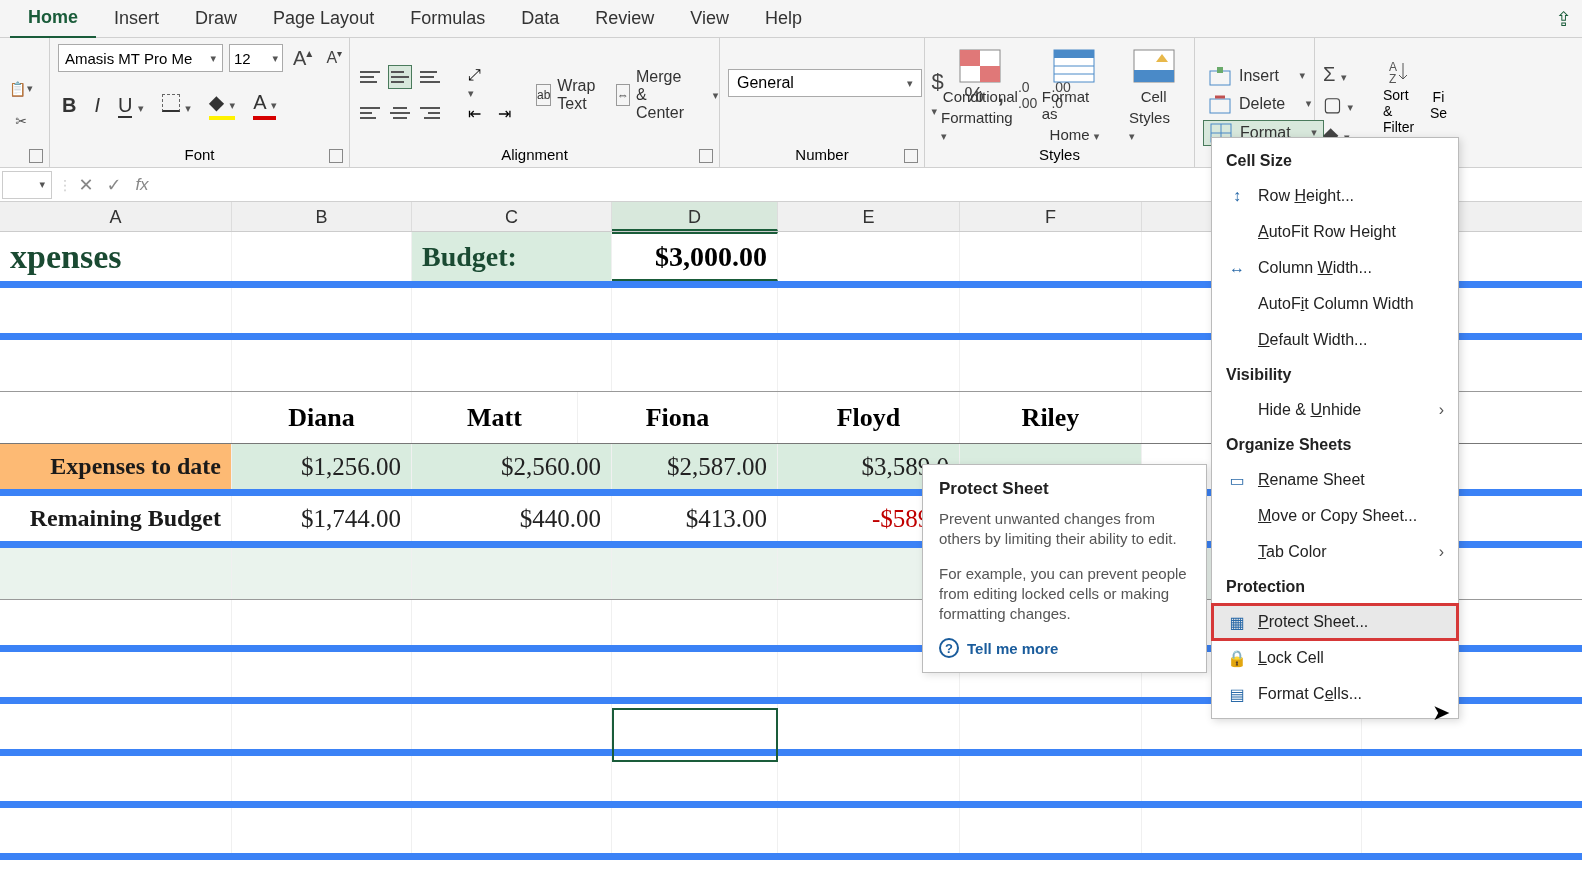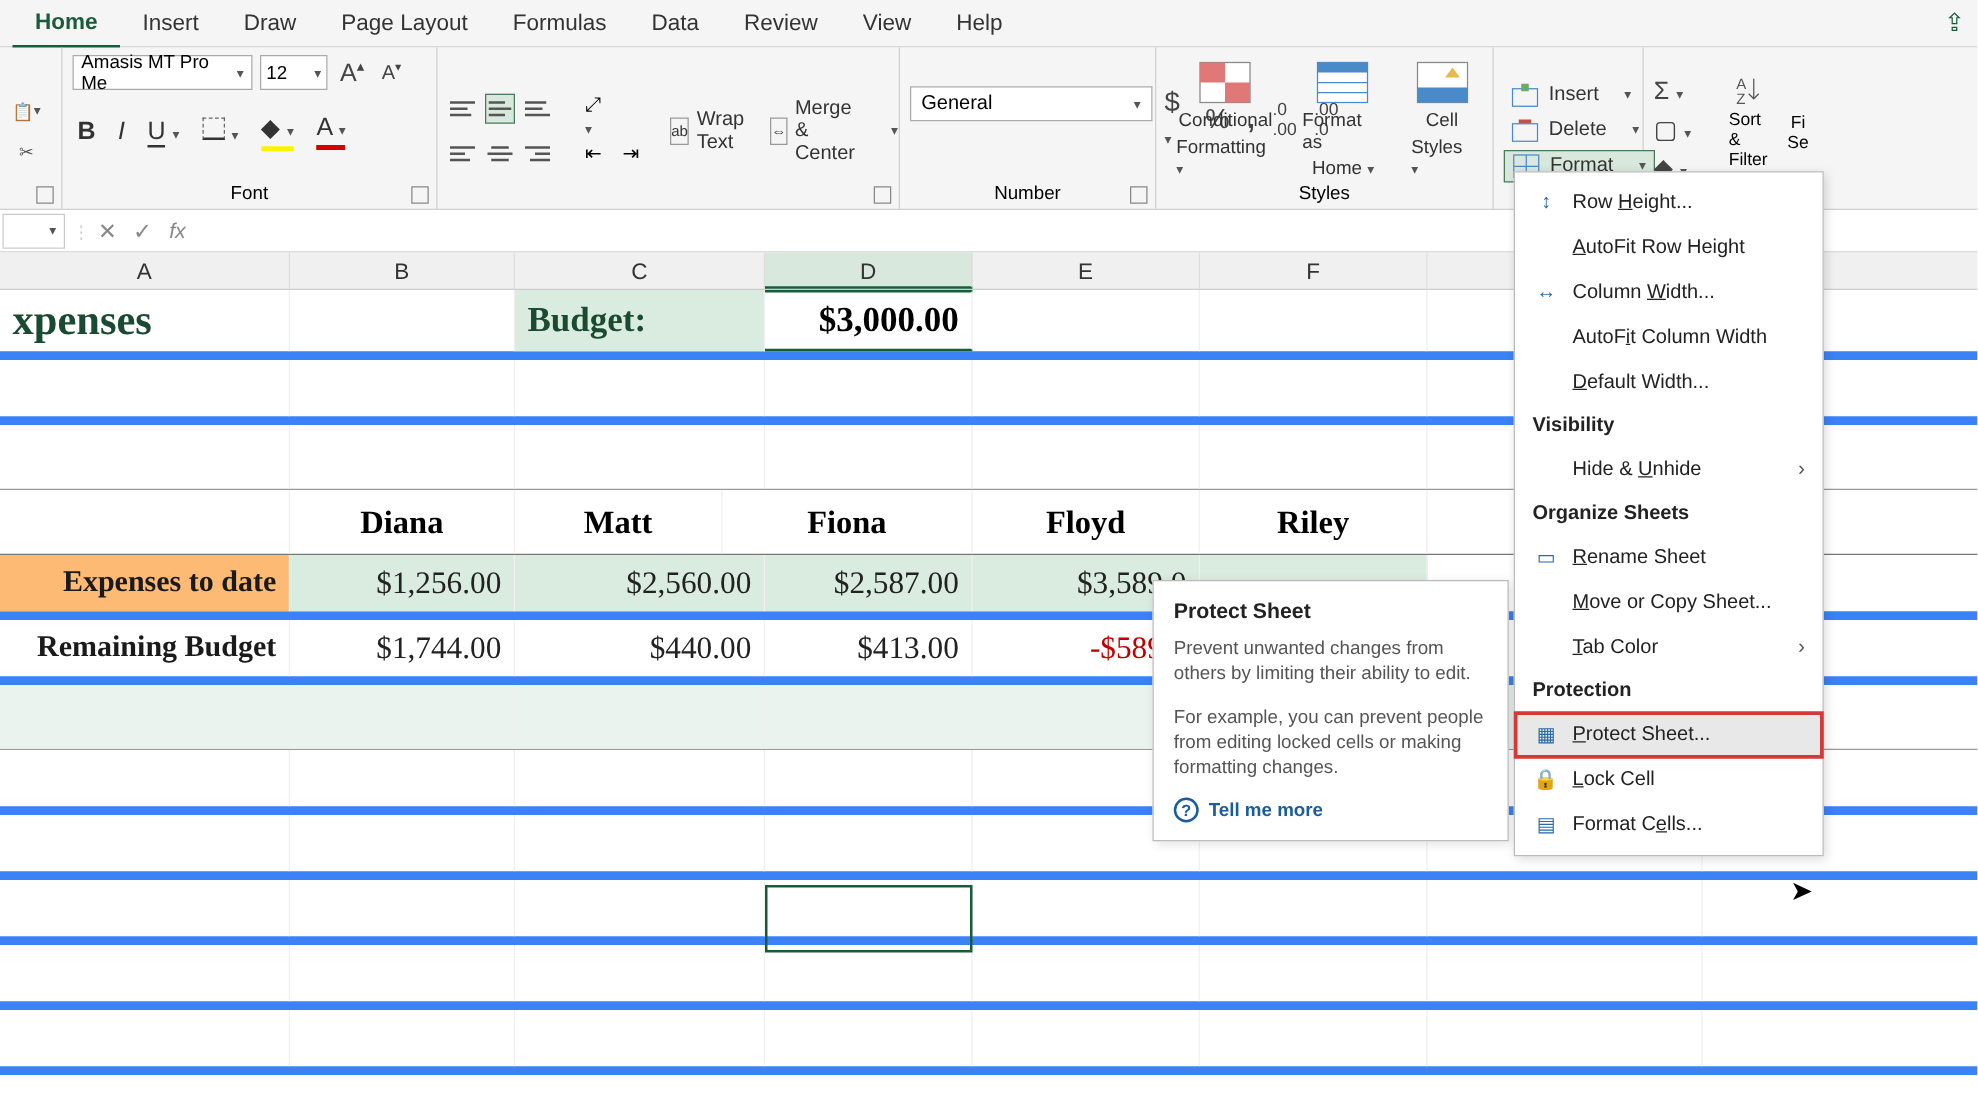--- a/index.html
+++ b/index.html
@@ -17,21 +17,21 @@
   .ribbon-group-content { flex: 1; display: flex; align-items: center; gap: 6px; }
   .ribbon-group-label { text-align: center; font-size: 15px; color: #000000; padding-bottom: 2px; }
   .dialog-launcher { position: absolute; right: 6px; bottom: 4px; width: 14px; height: 14px; border: 1px solid #888; }
 
   
   .clipboard-col { display: flex; flex-direction: column; gap: 6px; }
   .small-btn { width: 26px; height: 26px; display: flex; align-items: center; justify-content: center; color: #555; }
 
   
   .font-row1 { display: flex; align-items: center; gap: 6px; }
-  .font-select { width: 144px; height: 28px; border: 1px solid #aaa; padding: 2px 6px; font-size: 15px; background: #fff; display:flex; align-items:center; justify-content:space-between; }
+  .font-select { width: 165px; height: 28px; border: 1px solid #aaa; padding: 2px 6px; font-size: 15px; background: #fff; display:flex; align-items:center; justify-content:space-between; }
   .size-select { width: 54px; height: 28px; border: 1px solid #aaa; padding: 2px 4px; font-size: 15px; background:#fff; display:flex; align-items:center; justify-content:space-between; }
   .font-grow, .font-shrink { font-size: 20px; color: #444; padding: 0 4px; }
   .font-row2 { display: flex; align-items: center; gap: 10px; margin-top: 12px; }
   .font-btn { font-size: 20px; color: #333; padding: 0 4px; }
   .underline-bottom { border-bottom: 2px solid #333; }
   .color-bar-yellow::after { content:''; display:block; height:4px; background:#fff200; margin-top:2px; }
   .color-bar-red::after { content:''; display:block; height:4px; background:#d60000; margin-top:2px; }
   .border-icon { width:18px; height:18px; border:1px dashed #666; border-bottom:2px solid #333; display:inline-block; }
 
   
@@ -217,20 +217,21 @@
         </div>
       </div>
       <div class="wrap-merge-col">
         <div class="wrap-item">
             <span class="ab-icon">ab</span>
             <span>Wrap Text</span>
           </div>
         <div class="wrap-item"><span class="ab-icon">⇔</span><span>Merge &amp; Center</span>&nbsp;&nbsp;<span class="caret">▾</span></div>
       </div>
     </div>
+    <div class="ribbon-group-label">Alignment</div>
     <div class="dialog-launcher"></div>
   </div>
 
   <div class="ribbon-group" style="width:205px;">
     <div class="ribbon-group-content">
       <div class="number-col">
         <div class="number-format-select">
             <span>General</span>
             <span class="caret">▾</span>
           </div>
@@ -477,20 +478,21 @@
   <h4>Protect Sheet</h4>
   <p>Prevent unwanted changes from others by limiting their ability to edit.</p>
   <p>For example, you can prevent people from editing locked cells or making formatting changes.</p>
   <div class="tell-more">
       <span class="q-icon">?</span>
       <span>Tell me more</span>
     </div>
 </div>
 
 <div class="format-menu">
+  <div class="menu-header">Cell Size</div>
   <div class="menu-item">
       <span class="mi-icon">↕</span>
       <span class="mi-text"><span>Row </span><span class="underline-letter">H</span><span>eight...</span></span>
     </div>
   <div class="menu-item menu-indent">
       <span class="mi-icon"></span>
       <span class="mi-text"><span class="underline-letter">A</span><span>utoFit Row Height</span></span>
     </div>
   <div class="menu-item">
       <span class="mi-icon">↔</span>

